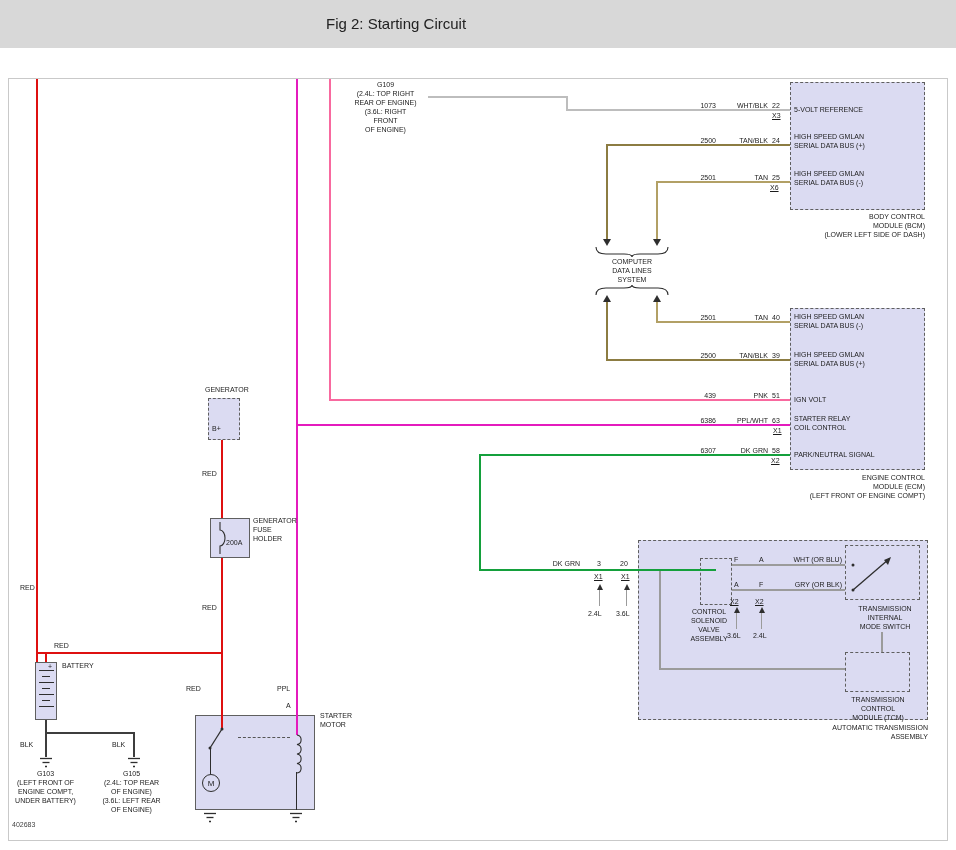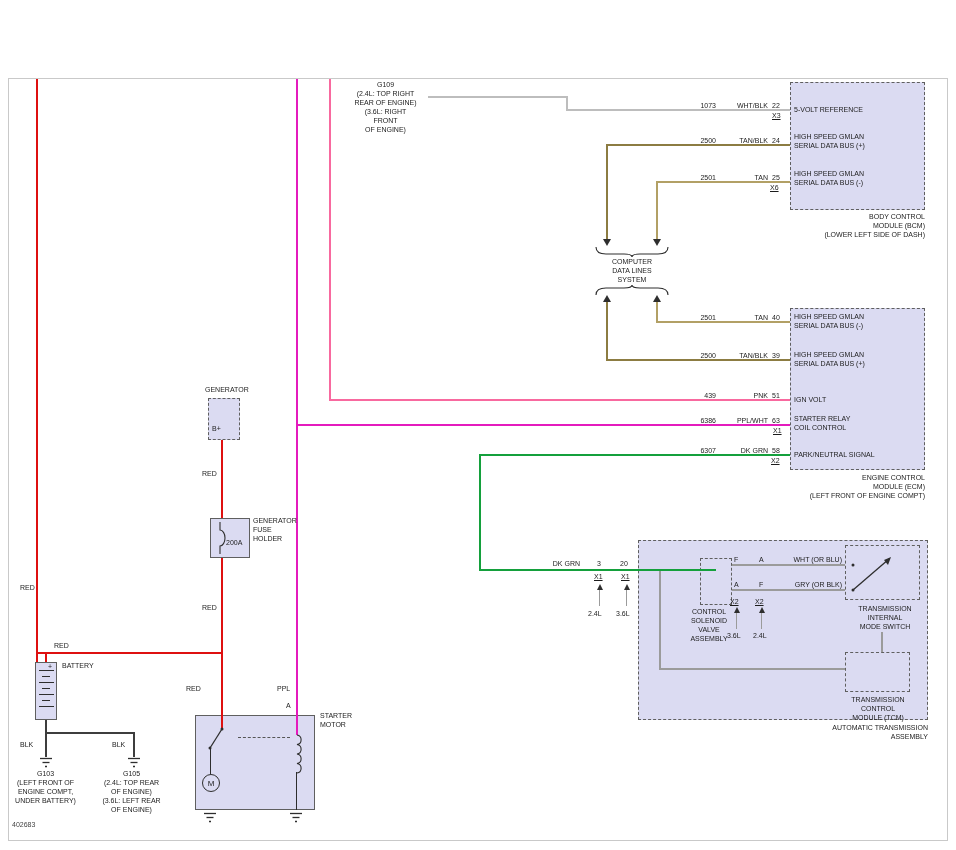--- a/index.html
+++ b/index.html
@@ -38,20 +38,23 @@
   svg line{stroke:#2e2e2e;stroke-width:1.3}
   svg circle{fill:#2e2e2e}
   .stroke{fill:none;stroke:#2e2e2e;stroke-width:1.1}
   .fillp{fill:#2e2e2e;stroke:none}
 </style>
 </head>
 <body>
 
 <div class="page">
 
+  <div class="titlebar">
+    <span class="titletext">Fig 2: Starting Circuit</span>
+  </div>
 
   <div class="canvas"></div>
 
   <div class="mod" style="left:790px;top:82px;width:135px;height:128px"></div>
   <div class="mod" style="left:790px;top:308px;width:135px;height:162px"></div>
   <div class="mod" style="left:208px;top:398px;width:32px;height:42px"></div>
   <div class="sbox" style="left:210px;top:518px;width:40px;height:40px"></div>
   <div class="sbox" style="left:35px;top:662px;width:22px;height:58px"></div>
   <div class="sbox" style="left:195px;top:715px;width:120px;height:95px"></div>
   <div class="mod" style="left:638px;top:540px;width:290px;height:180px"></div>

